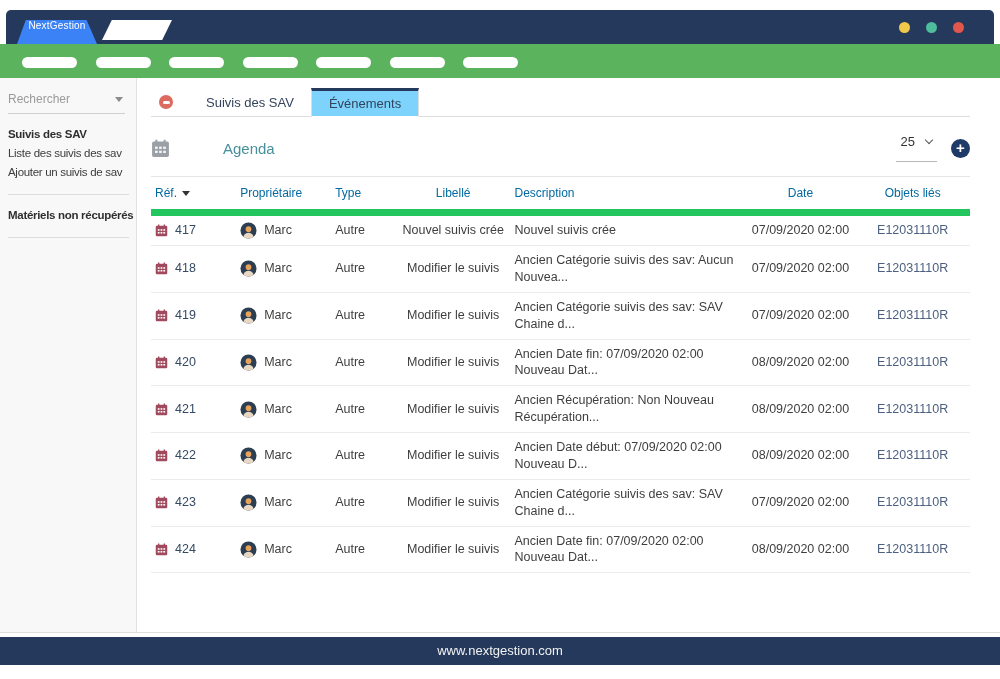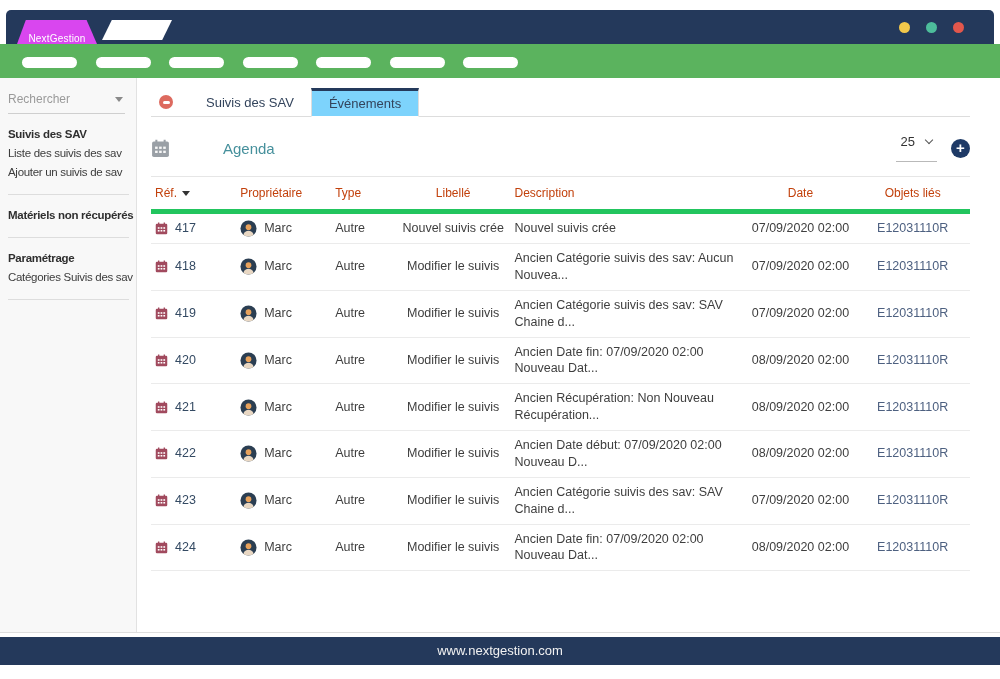--- a/index.html
+++ b/index.html
@@ -9,22 +9,22 @@
     background:#fff; font-family:"Liberation Sans", sans-serif; color:#3e3e3e;
   }
 
   
   .titlebar {
     position:absolute; top:10px; left:6px; right:6px; height:34px;
     background:#24395b; border-radius:5px 5px 0 0;
   }
   .brand-tab {
     position:absolute; left:11px; bottom:0; width:80px; height:24px;
-    background:#d946ef; clip-path:polygon(11% 0, 87% 0, 100% 100%, 0 100%);
-    display:flex; align-items:flex-end; justify-content:center;
+    background:#3b82f6; clip-path:polygon(11% 0, 87% 0, 100% 100%, 0 100%);
+    display:flex; align-items:flex-start; justify-content:center;
     color:#fff; font-size:10px; letter-spacing:.2px;
   }
   .ghost-tab {
     position:absolute; left:96px; bottom:4px; width:70px; height:20px;
     background:#fff; clip-path:polygon(14% 0, 100% 0, 86% 100%, 0 100%);
   }
   .window-dots { position:absolute; right:30px; top:12px; display:flex; gap:16px; }
   .dot { width:11px; height:11px; border-radius:50%; }
 
   
@@ -68,22 +68,22 @@
   .page-size .num { font-size:13px; color:#333; }
   .chev { width:6px; height:6px; border-right:1.6px solid #555; border-bottom:1.6px solid #555; transform:rotate(45deg); margin-top:-3px; }
   .add-btn {
     width:19px; height:19px; border-radius:50%; background:#1e3a66; color:#fff;
     font-size:15px; font-weight:bold; line-height:17px; text-align:center; cursor:pointer;
   }
 
   
   table { width:100%; border-collapse:collapse; margin-top:14px; font-size:12.5px; table-layout:fixed; }
   thead th {
-    border-top:1px solid #e6e6e6; border-bottom:5px solid #22c55e;
-    color:#c2410c; font-weight:normal; font-size:12px; padding:9px 4px; text-align:left;
+    border-top:1px solid #e6e6e6; border-bottom:7px solid #22c55e;
+    color:#0369a1; font-weight:normal; font-size:12px; padding:9px 4px; text-align:left;
   }
   tbody td { border-bottom:1px solid #ebebeb; padding:6px 4px; line-height:1.35; color:#3e3e3e; vertical-align:middle; }
   .c-ref{width:10.4%} .c-owner{width:11.6%} .c-type{width:7.9%}
   .c-lib{width:14%; text-align:center} .c-desc{width:28.7%}
   .c-date{width:13.4%; text-align:center; white-space:nowrap} .c-obj{width:14%; text-align:center}
   th.c-lib, th.c-date, th.c-obj { text-align:center; }
   .ref-wrap, .owner-wrap { display:flex; align-items:center; gap:7px; }
   .ref-num { color:#344a63; }
   td.c-obj { color:#4d6080; cursor:pointer; }
   .sort-caret { width:0; height:0; border-left:4px solid transparent; border-right:4px solid transparent; border-top:5px solid #333; display:inline-block; margin-left:5px; vertical-align:middle; }
@@ -128,24 +128,20 @@
     <span class="tri-down"></span>
   </div>
   <div id="side-groups">
       <div class="side-group">
         <div class="side-item bold">Suivis des SAV</div>
         <div class="side-item">Liste des suivis des sav</div>
         <div class="side-item">Ajouter un suivis de sav</div>
       </div>
       <div class="side-group">
         <div class="side-item bold">Matériels non récupérés</div>
-      </div>
-      <div class="side-group">
-        <div class="side-item bold">Paramétrage</div>
-        <div class="side-item">Catégories Suivis des sav</div>
       </div>
     </div>
 </div>
 
 <div class="main">
 
   <div class="tabs-row">
     <div class="status-icon">
         <span></span>
       </div>

